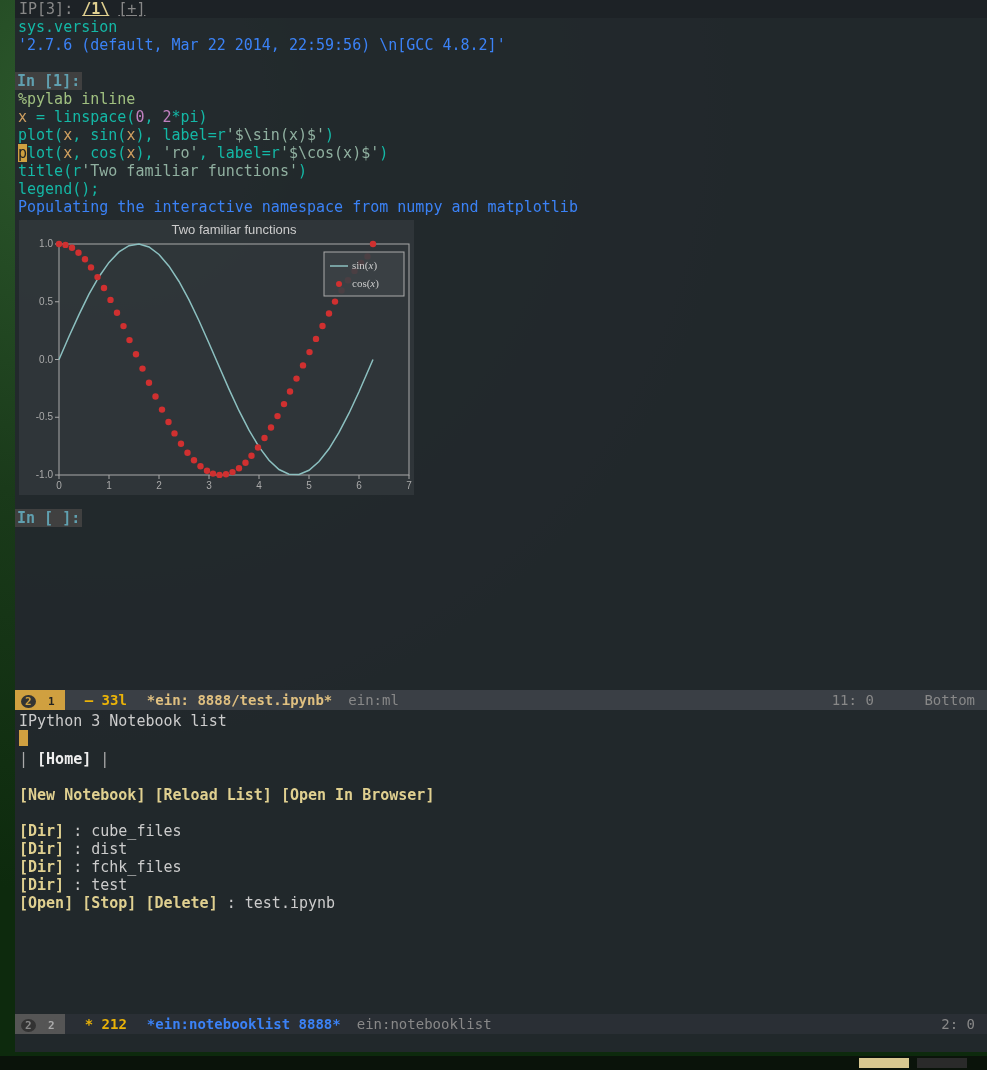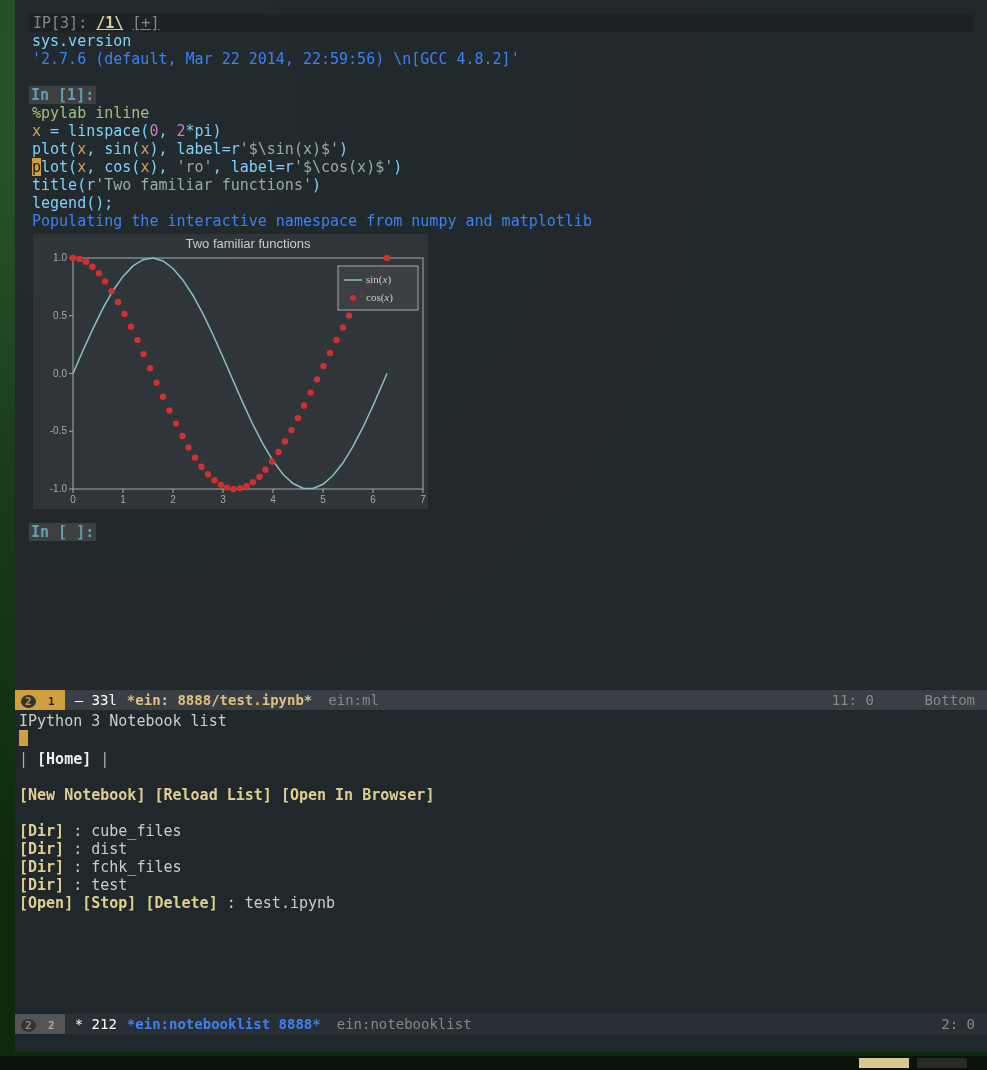--- a/index.html
+++ b/index.html
@@ -24,21 +24,21 @@
     z-index: 0;
   }
   .editor {
     position: absolute;
     left: 15px; right: 0; top: 0;
     z-index: 1;
   }
   .pane-top {
     background: rgba(35,40,45,0.95);
     color: #ddd;
-    padding: 14px;
+    padding: 0;
     height: 690px;
     position: relative;
   }
   .pane-bottom {
     background: rgba(35,40,45,0.95);
     color: #ddd;
     padding: 0;
     height: 304px;
     position: relative;
   }
@@ -53,21 +53,21 @@
     align-items: center;
   }
   .modeline .accent {
     background: #d0a040;
     color: #222;
     padding: 0 6px;
     font-weight: bold;
     display: inline-block;
     height: 20px;
   }
-  .modeline .ml-dash { color: #ffffff; padding: 0 10px; }
+  .modeline .ml-dash { color: #eab308; padding: 0 20px; font-weight: bold; }
   .modeline .ml-buf { color: #e0c080; font-weight: bold; }
   .modeline .ml-mode { color: #888; padding-left: 16px; }
   .modeline .ml-right { margin-left: auto; padding-right: 12px; color: #888; }
   .modeline-inactive { background: #2a2f35; }
   .modeline-inactive .ml-buf { color: #3b82f6; }
   .modeline-inactive .accent { background: #555; color: #888; }
 
   .header-line {
     background: #1d2226;
     color: #777;
@@ -87,21 +87,21 @@
     font-weight: bold;
     display: inline-block;
     padding: 0 2px;
   }
   .cell-body {
     padding: 0 3px;
     white-space: pre;
   }
   .c-key { color: #a0c080; }
   .c-var { color: #d0a060; }
-  .c-fn { color: #7dd3fc; }
+  .c-fn { color: #14b8a6; }
   .c-str { color: #90b0a0; }
   .c-num { color: #c080c0; }
   .c-out { color: #3b82f6; }
   .c-hl { background: #d0a040; color: #222; }
 
   .plot-area {
     width: 395px;
     height: 275px;
     background: rgba(60,65,70,0.5);
     margin: 4px 0 4px 4px;

